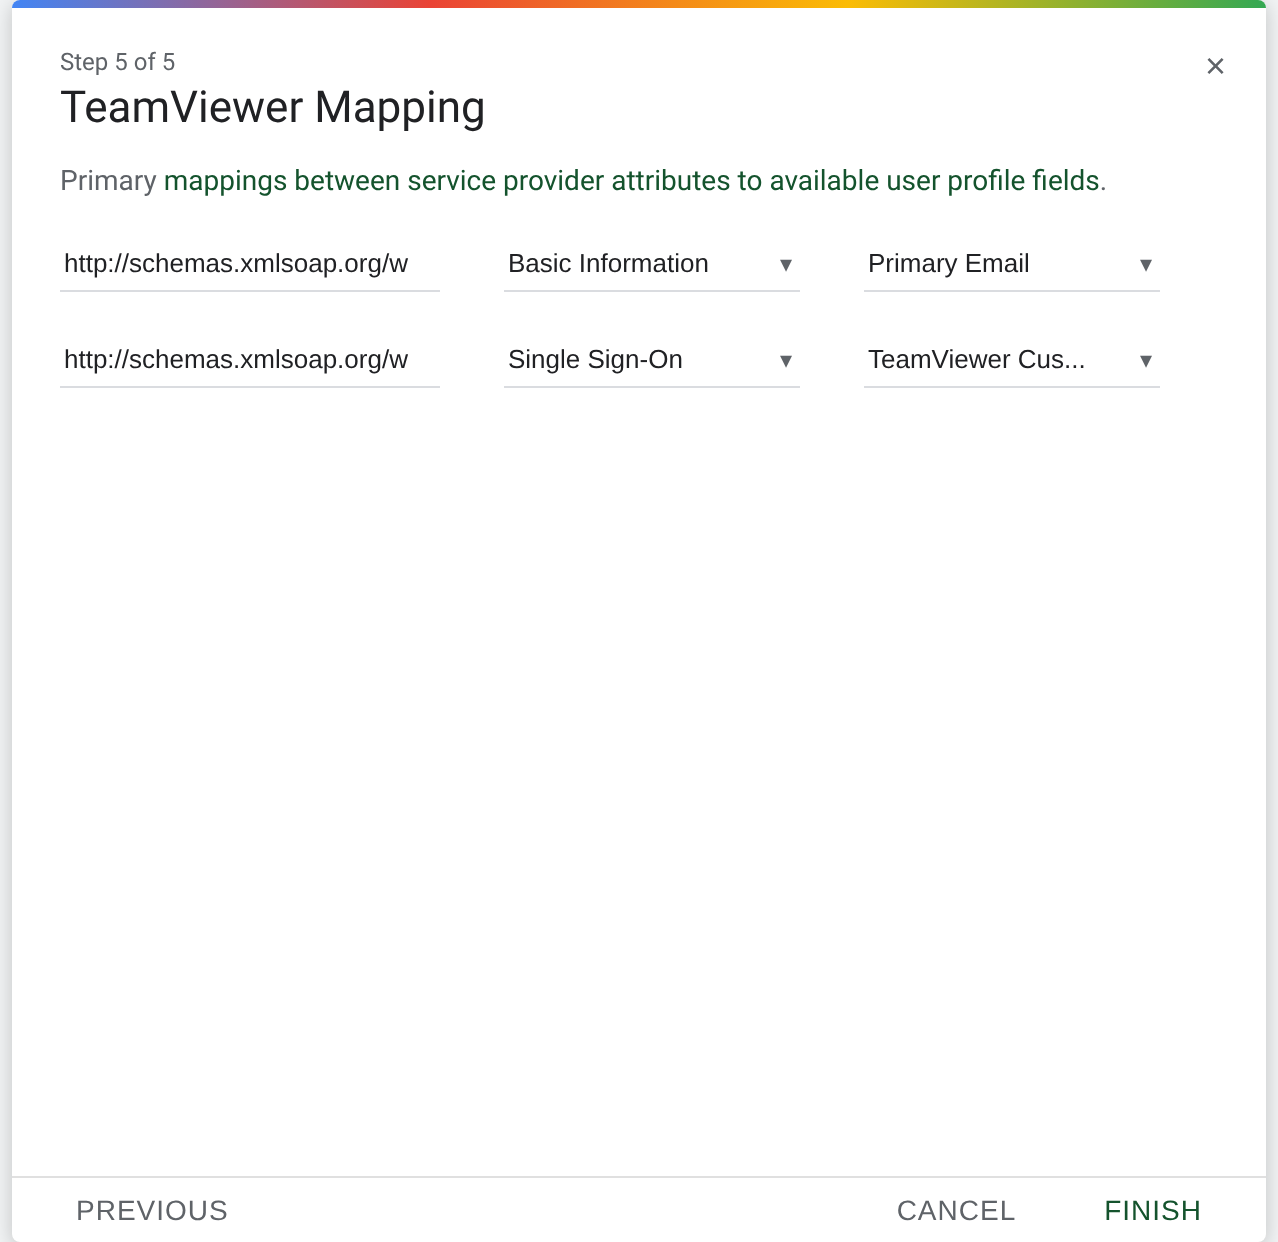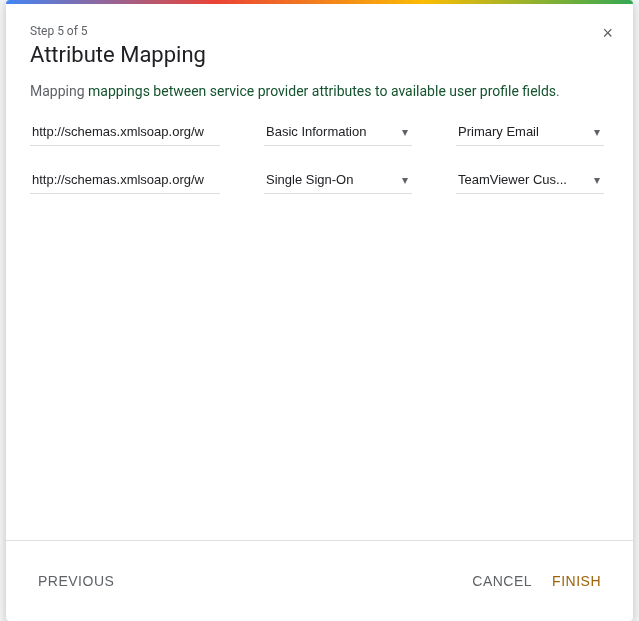--- a/index.html
+++ b/index.html
@@ -60,21 +60,20 @@
       color: #14532d;
     }
     .dialog-body {
       flex: 1;
       padding: 0 24px;
       overflow-y: auto;
     }
     .mapping-row {
       display: flex;
       align-items: center;
-      gap: 12px;
       margin-bottom: 16px;
       padding-bottom: 4px;
     }
     .url-field {
       flex: 0 0 190px;
       border: none;
       border-bottom: 1px solid #dadce0;
       padding: 6px 2px;
       font-size: 13px;
       color: #202124;
@@ -122,59 +121,59 @@
       padding: 8px 16px;
       cursor: pointer;
       border-radius: 2px;
       text-transform: uppercase;
       margin: 8px 0 24px 0;
     }
     .dialog-footer {
       display: flex;
       align-items: center;
       justify-content: space-between;
-      padding: 24px 24px;
+      padding: 0 24px;
       border-top: 1px solid #e0e0e0;
     }
     .footer-left { display: flex; gap: 8px; }
-    .footer-right { display: flex; gap: 4px; }
+    .footer-right { display: flex; gap: 28px; }
     .btn-text {
       background: none;
       border: none;
       font-size: 14px;
       font-weight: 500;
       letter-spacing: 0.5px;
       text-transform: uppercase;
       cursor: pointer;
       padding: 8px 8px;
       border-radius: 2px;
     }
     .btn-previous { color: #5f6368; }
     .btn-cancel { color: #5f6368; }
-    .btn-finish { color: #a16207; }
+    .btn-finish { color: #14532d; }
     
     .top-border {
       height: 4px;
       background: linear-gradient(90deg, #4285f4, #ea4335, #fbbc05, #34a853);
     }
   </style>
 </head>
 <body>
 
 <div class="dialog">
   <div class="top-border"></div>
 
   <div class="dialog-header">
     <div class="step-label">Step 5 of 5</div>
-    <div class="dialog-title">Attribute Mapping</div>
+    <div class="dialog-title">TeamViewer Mapping</div>
     <button class="close-btn">×</button>
   </div>
 
   <div class="description">
-    <span>Mapping </span><span class="highlight">mappings between service provider attributes to available user profile fields</span><span>.</span>
+    <span>Primary </span><span class="highlight">mappings between service provider attributes to available user profile fields</span><span>.</span>
   </div>
 
   <div class="dialog-body">
 
     
     <div class="mapping-row">
       <input class="url-field" type="text" value="http://schemas.xmlsoap.org/w" readonly="" style="">
       <div class="select-wrapper">
         <select>
           <option>Basic Information</option>

